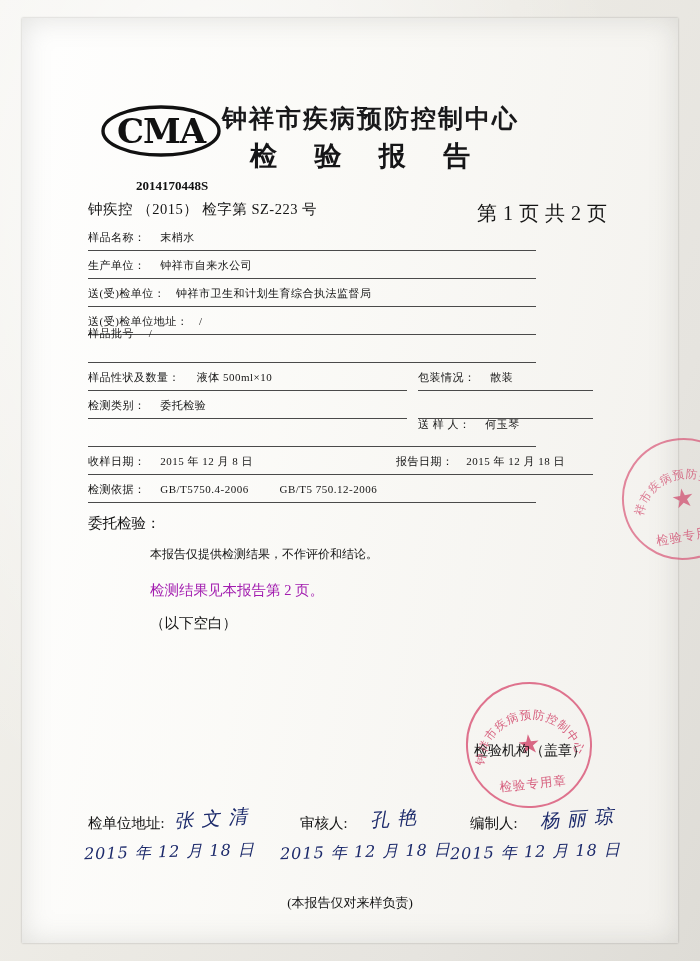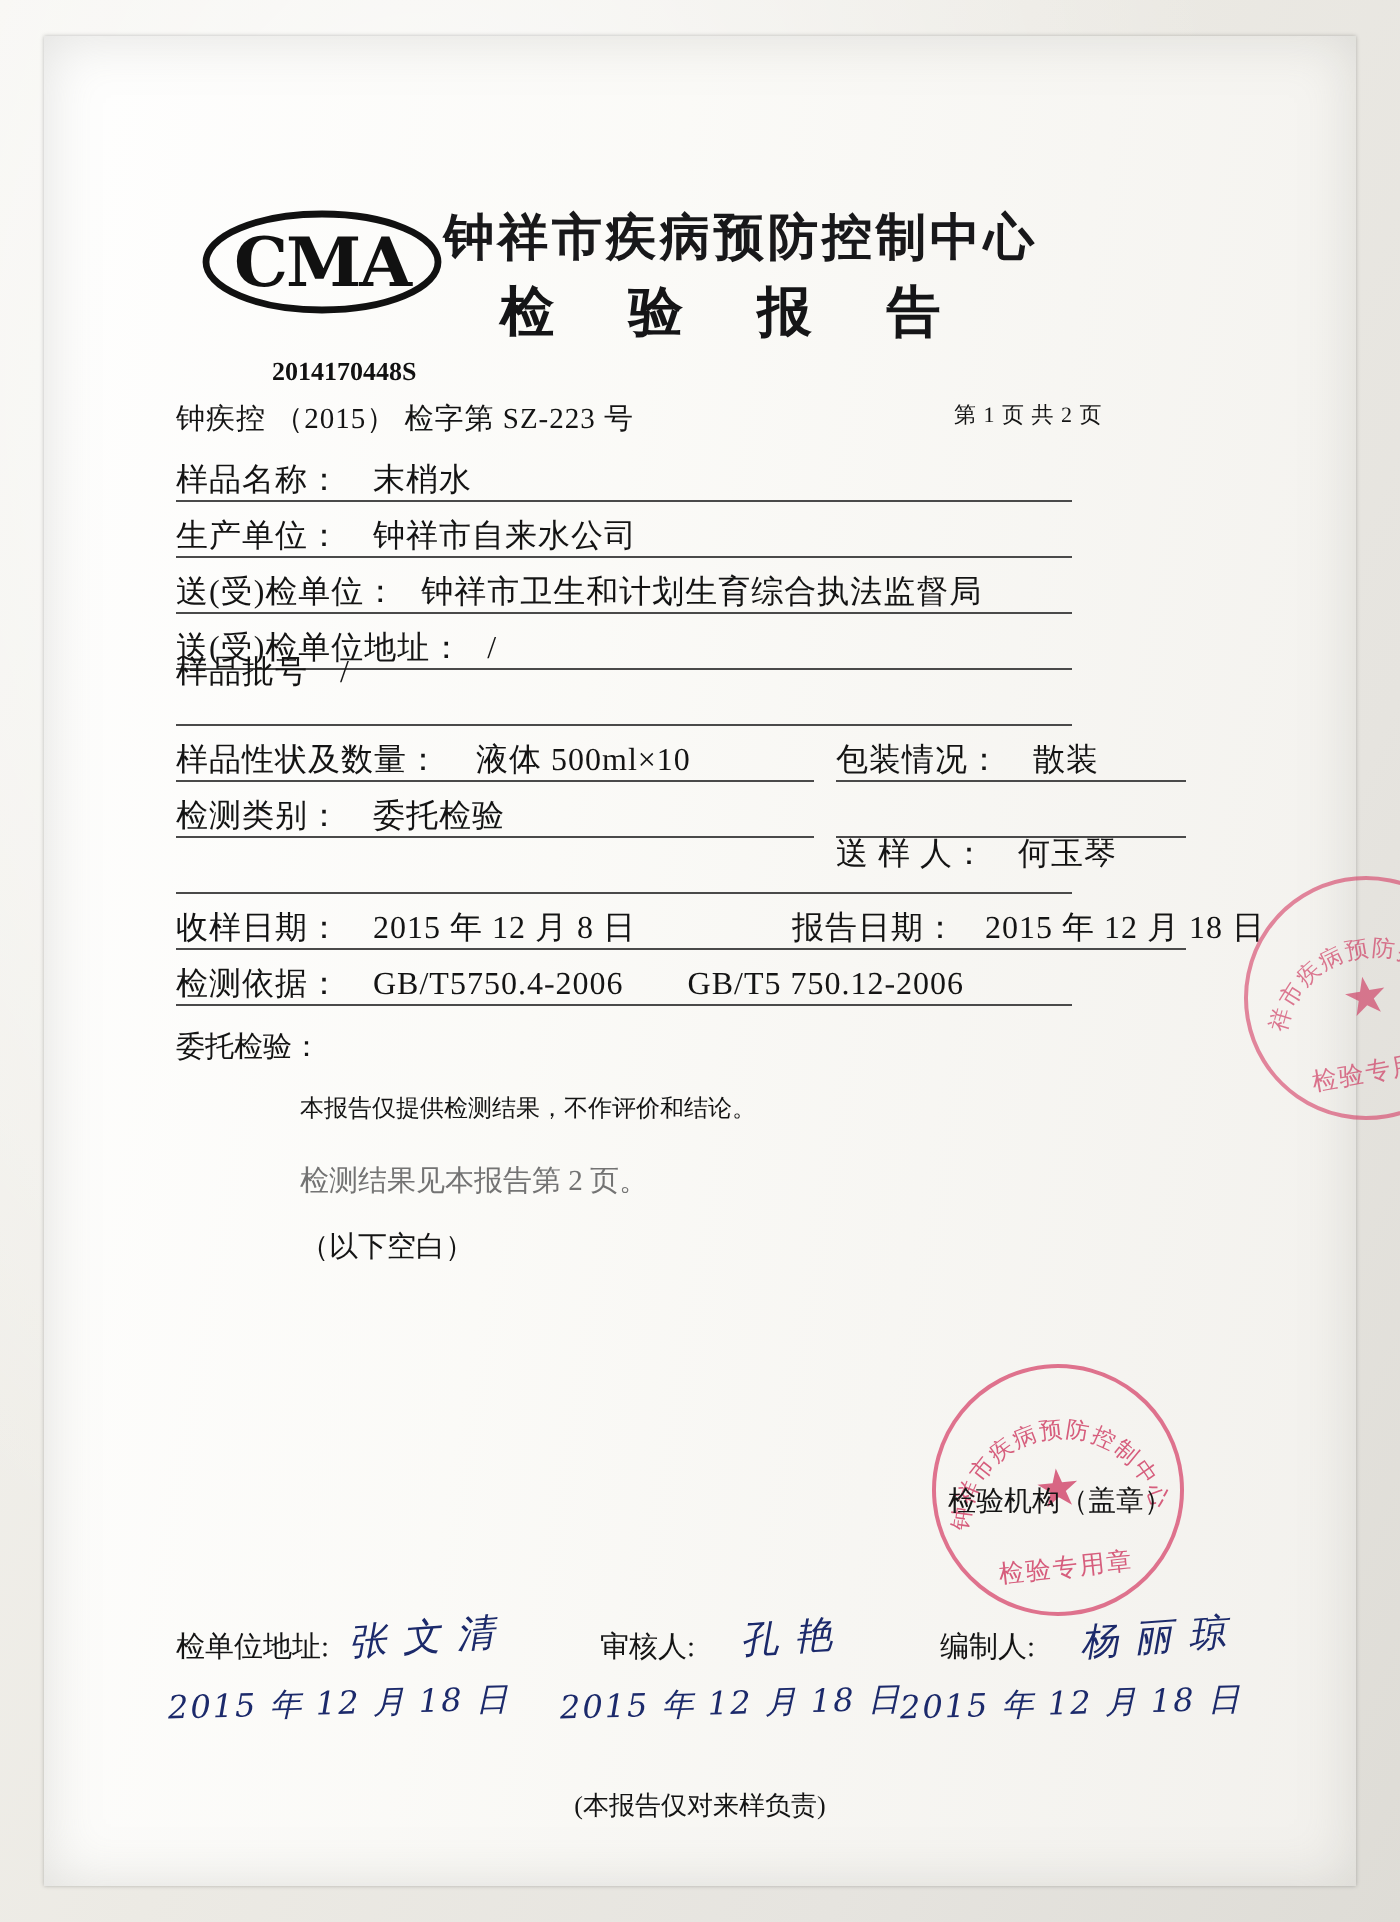--- a/index.html
+++ b/index.html
@@ -97,29 +97,29 @@
     left: 66px;
     top: 182px;
     font-size: 14.5px;
     color: #141414;
     letter-spacing: 0.5px;
   }
   .page-no {
     position: absolute;
     left: 455px;
     top: 182px;
+    font-size: 20px;
+    color: #141414;
+    letter-spacing: 0.5px;
+  }
+
+  
+  .field {
+    position: absolute;
     font-size: 11px;
-    color: #141414;
-    letter-spacing: 0.5px;
-  }
-
-  
-  .field {
-    position: absolute;
-    font-size: 16px;
     color: #141414;
     white-space: nowrap;
   }
   .flabel {
     display: inline-block;
     letter-spacing: 0.5px;
   }
   .fvalue {
     display: inline-block;
     letter-spacing: 0.5px;
@@ -143,21 +143,21 @@
     left: 128px;
     top: 492px;
     font-size: 12px;
     color: #141414;
   }
   .res-line2 {
     position: absolute;
     left: 128px;
     top: 527px;
     font-size: 14.5px;
-    color: #737373;
+    color: #a21caf;
   }
   .res-line3 {
     position: absolute;
     left: 128px;
     top: 560px;
     font-size: 14.5px;
     color: #141414;
   }
 
   

